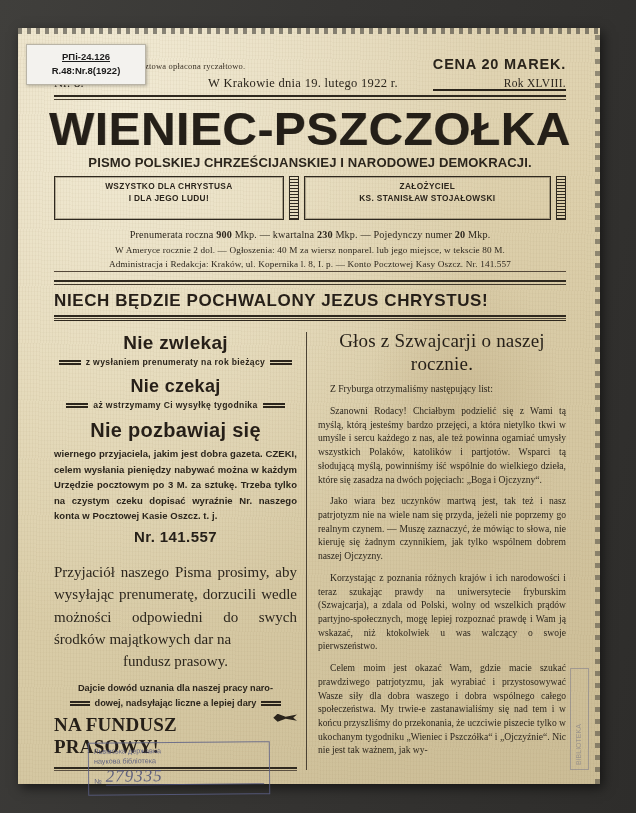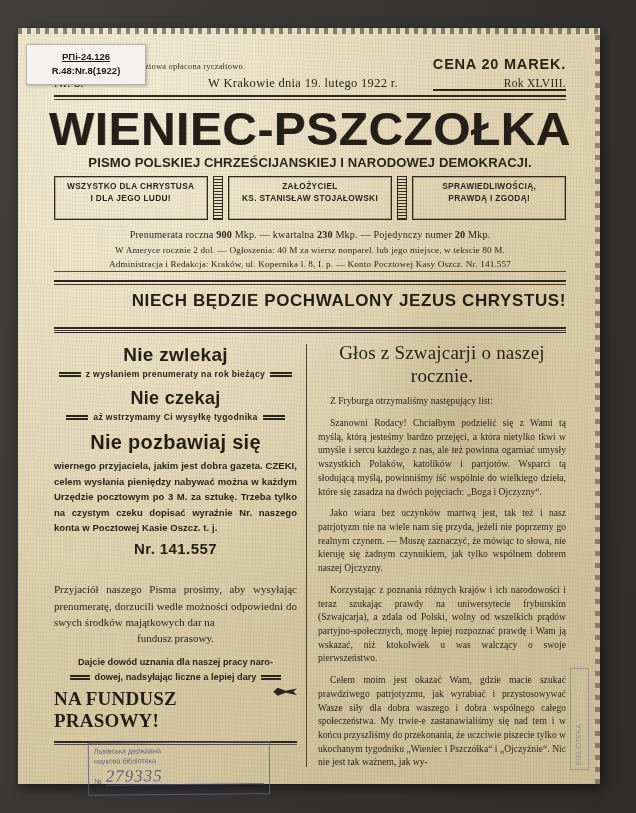--- a/index.html
+++ b/index.html
@@ -193,27 +193,27 @@
     line-height: 1.55;
     color: #2c261d;
     letter-spacing: 0.15px;
   }
   #terms b { font-weight: bold; }
   #terms .l2, #terms .l3 { font-size: 9.2px; }
 
   
   #greeting-wrap { margin-top: 8px; }
   #greeting {
-    text-align: right;
+    text-align: left;
     font-family: "Liberation Sans", sans-serif;
     font-weight: bold;
     font-size: 17px;
     letter-spacing: 0.6px;
     color: #261f18;
-    padding: 6px 0 16px;
+    padding: 6px 0 4px;
   }
   .rule-quad {
     height: 6px;
     background:
       linear-gradient(#2f291f,#2f291f) 0 0/100% 2px no-repeat,
       linear-gradient(#4a4133,#4a4133) 0 3px/100% 1px no-repeat,
       linear-gradient(#2f291f,#2f291f) 0 5px/100% 1px no-repeat;
   }
 
   
@@ -271,25 +271,25 @@
   .acct-no {
     text-align: center;
     font-family: "Liberation Sans", sans-serif;
     font-weight: bold;
     font-size: 15px;
     margin-top: 5px;
     color: #251f18;
     letter-spacing: 0.4px;
   }
   .para-serif {
-    font-size: 11px;
+    font-size: 15px;
     line-height: 1.48;
     text-align: justify;
     color: #2c261d;
-    margin-top: 24px;
+    margin-top: 16px;
   }
   .para-serif .last { display: block; text-align: center; }
 
   .give-proof {
     font-family: "Liberation Sans", sans-serif;
     font-weight: bold;
     font-size: 9.2px;
     line-height: 1.6;
     text-align: center;
     color: #2b251c;
@@ -448,24 +448,20 @@
       <div class="slogan">
         <div>WSZYSTKO DLA CHRYSTUSA</div>
         <div>I  DLA JEGO  LUDU!</div>
       </div>
       <div class="sep-block"></div>
       <div class="slogan mid">
         <div>ZAŁOŻYCIEL</div>
         <div>KS. STANISŁAW STOJAŁOWSKI</div>
       </div>
       <div class="sep-block"></div>
-      <div class="slogan">
-        <div>SPRAWIEDLIWOŚCIĄ,</div>
-        <div>PRAWDĄ  I  ZGODĄ!</div>
-      </div>
     </div>
 
     <div id="terms">
       <div class="l1">
         <span>Prenumerata roczna </span><b>900</b><span> Mkp.  —  kwartalna </span><b>230</b><span> Mkp.  —  Pojedynczy numer </span><b>20</b><span> Mkp.</span>
       </div>
       <div class="l2">W Ameryce rocznie 2 dol. — Ogłoszenia: 40 M za wiersz nonparel. lub jego miejsce, w tekscie 80 M.</div>
       <div class="l3">Administracja i Redakcja: Kraków, ul. Kopernika l. 8, I. p.  —  Konto Pocztowej Kasy Oszcz. Nr. 141.557</div>
     </div>
     <div class="rule-thin"></div>

